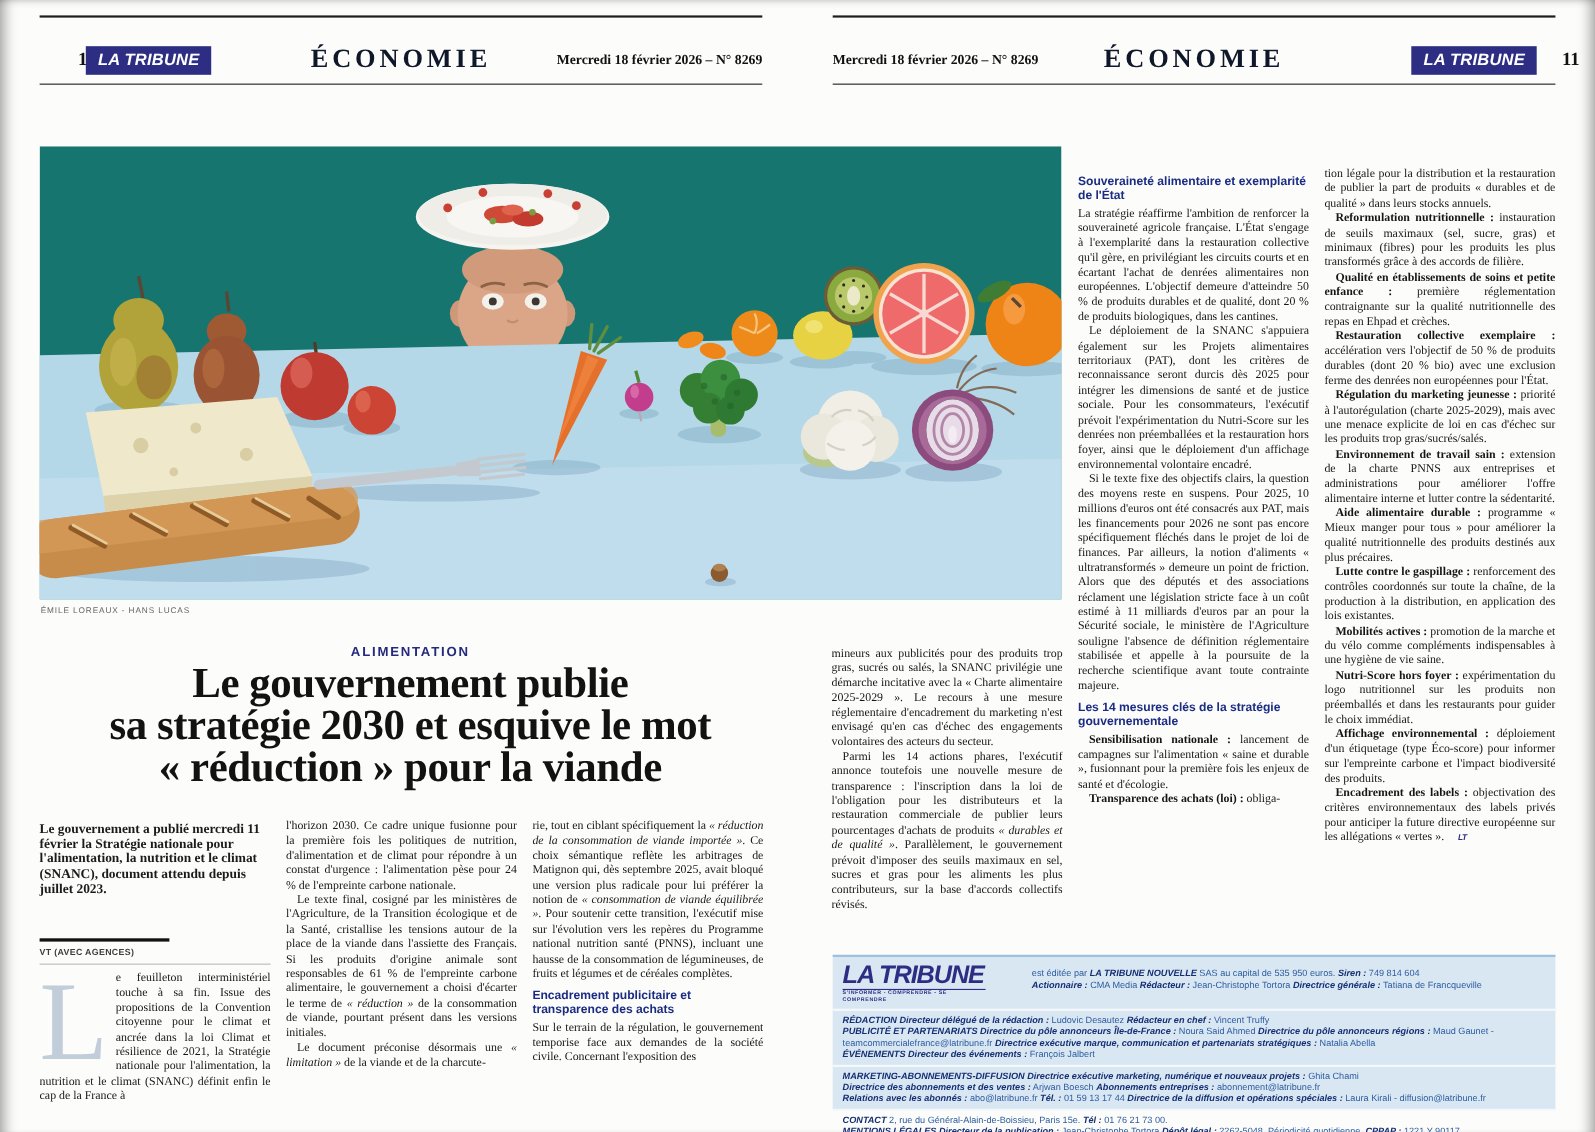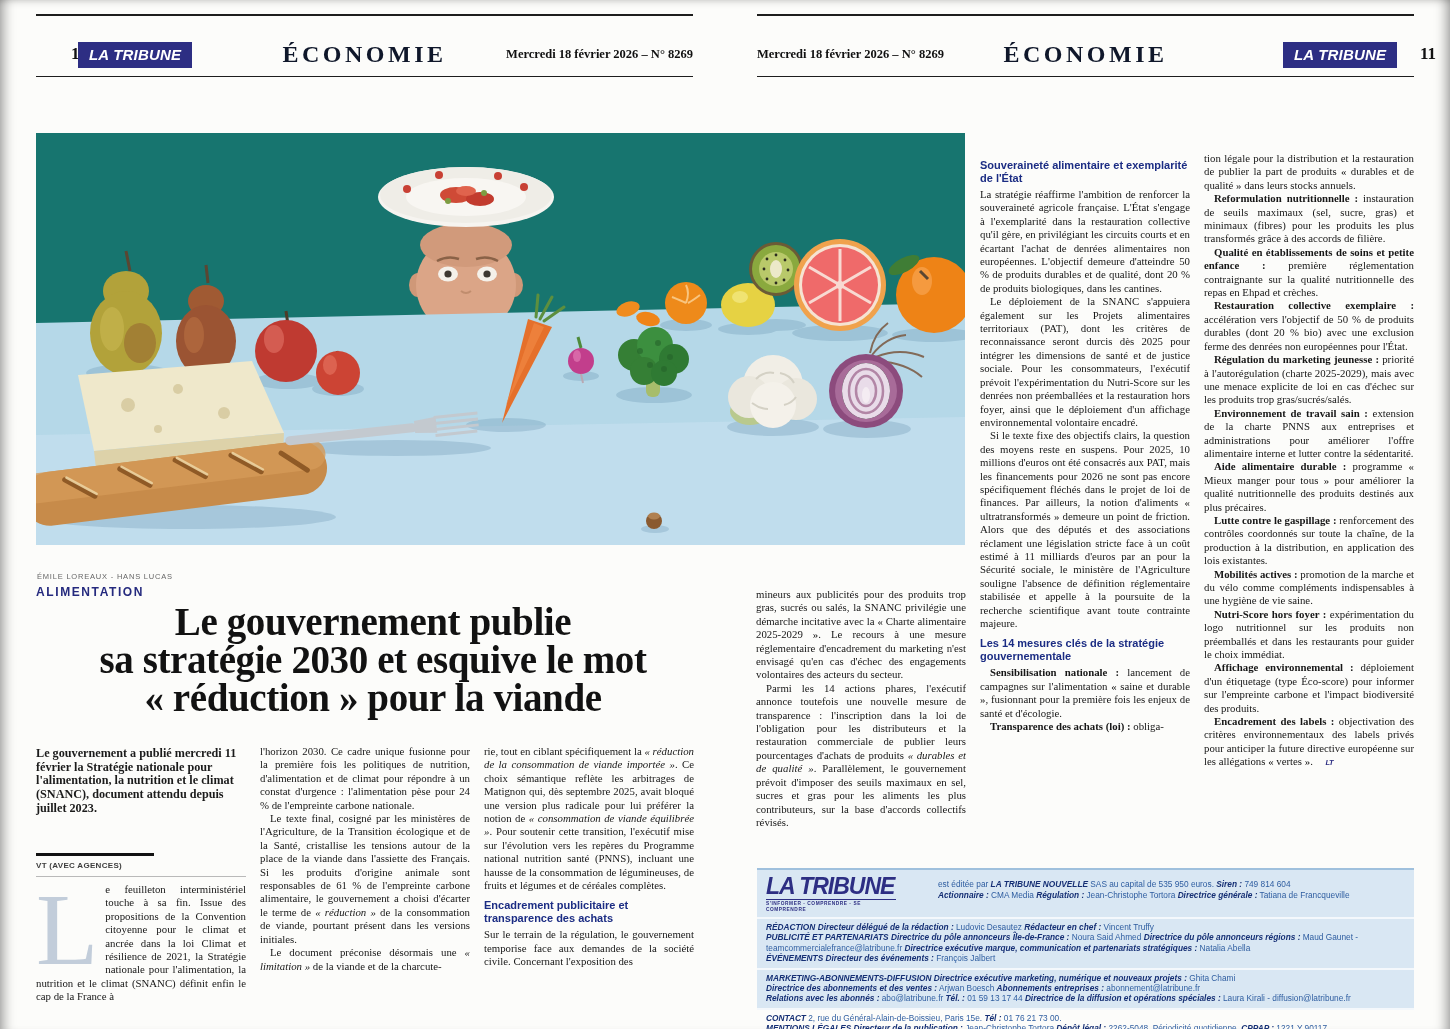--- a/index.html
+++ b/index.html
@@ -8,23 +8,23 @@
     box-shadow:inset 14px 0 12px -10px rgba(0,0,0,.35), inset -14px 0 12px -10px rgba(0,0,0,.35), inset 0 5px 8px -5px rgba(0,0,0,.25);}
   
   .hrule{position:absolute;background:#1d1d1d;}
   .pagenum{position:absolute;font:700 17px/20px "Liberation Serif",serif;color:#111;margin-left:25px;}
   .brandbox{position:absolute;background:#2d2e83;color:#fff;font:italic 800 15px/26px "Liberation Sans",sans-serif;
     padding:0 11px;letter-spacing:.2px;height:26px;}
   .sectiontitle{position:absolute;font:700 24px/28px "Liberation Serif",serif;letter-spacing:3.5px;color:#0f172a;text-align:center;}
   .dateline{position:absolute;font:700 12.5px/15px "Liberation Serif",serif;color:#111;}
   
   .photo{position:absolute;left:36px;top:133px;width:929px;height:412px;}
-  .credit{position:absolute;left:37px;top:572px;font:7.5px/9px "Liberation Sans",sans-serif;color:#666;letter-spacing:.8px;}
-  
-  .kicker{position:absolute;left:36px;top:585px;width:674px;
+  .credit{position:absolute;left:37px;top:550px;font:7.5px/9px "Liberation Sans",sans-serif;color:#666;letter-spacing:.8px;}
+  
+  .kicker{position:absolute;left:36px;top:585px;width:674px;text-align:center;
     font:700 12px/14px "Liberation Sans",sans-serif;letter-spacing:1.6px;color:#252a7e;}
   .headline{position:absolute;left:36px;top:603px;width:674px;text-align:center;white-space:pre-line;
     font:700 39px/38px "Liberation Serif",serif;color:#121212;letter-spacing:-.4px;}
   
   .lead{position:absolute;left:36px;top:747px;width:210px;font:700 12.2px/13.7px "Liberation Serif",serif;color:#1b1b1b;}
   .byline-bar{position:absolute;left:36px;top:853px;width:118px;height:3px;background:#121212;}
   .byline{position:absolute;left:36px;top:861px;font:700 8px/10px "Liberation Sans",sans-serif;color:#3d3d3d;letter-spacing:.3px;}
   .byline-rule{position:absolute;left:36px;top:876px;width:210px;height:1px;background:#b9b9b9;}
   
   .col{position:absolute;width:210px;overflow:hidden;}
@@ -354,21 +354,21 @@
     </div>
 
   <div class="mast">
     <div class="mast-top">
       <div class="mast-logo">
         <div class="mast-logo-name">LA TRIBUNE</div>
         <div class="mast-logo-tag">S'INFORMER - COMPRENDRE - SE COMPRENDRE</div>
       </div>
       <div class="mast-intro" id="mast-intro">
           <div>est éditée par <b>LA TRIBUNE NOUVELLE</b> SAS au capital de 535 950 euros. <b>Siren :</b> 749 814 604</div>
-          <div><b>Actionnaire :</b> CMA Media <b>Régulation :</b> Jean-Christophe Tortora <b>Directrice générale :</b> Tatiana de Francqueville</div>
+          <div><b>Actionnaire :</b> CMA Media <b>Rédacteur :</b> Jean-Christophe Tortora <b>Directrice générale :</b> Tatiana de Francqueville</div>
         </div>
     </div>
     <div id="mast-secs">
         <div class="mast-sec">
           <div><b>RÉDACTION</b> <b>Directeur délégué de la rédaction :</b> Ludovic Desautez <b>Rédacteur en chef :</b> Vincent Truffy</div>
           <div><b>PUBLICITÉ ET PARTENARIATS</b> <b>Directrice du pôle annonceurs Île-de-France :</b> Noura Said Ahmed <b>Directrice du pôle annonceurs régions :</b> Maud Gaunet - teamcommercialefrance@latribune.fr <b>Directrice exécutive marque, communication et partenariats stratégiques :</b> Natalia Abella</div>
           <div><b>ÉVÉNEMENTS</b> <b>Directeur des événements :</b> François Jalbert</div>
         </div>
         <div class="mast-sec">
           <div><b>MARKETING-ABONNEMENTS-DIFFUSION</b> <b>Directrice exécutive marketing, numérique et nouveaux projets :</b> Ghita Chami</div>

